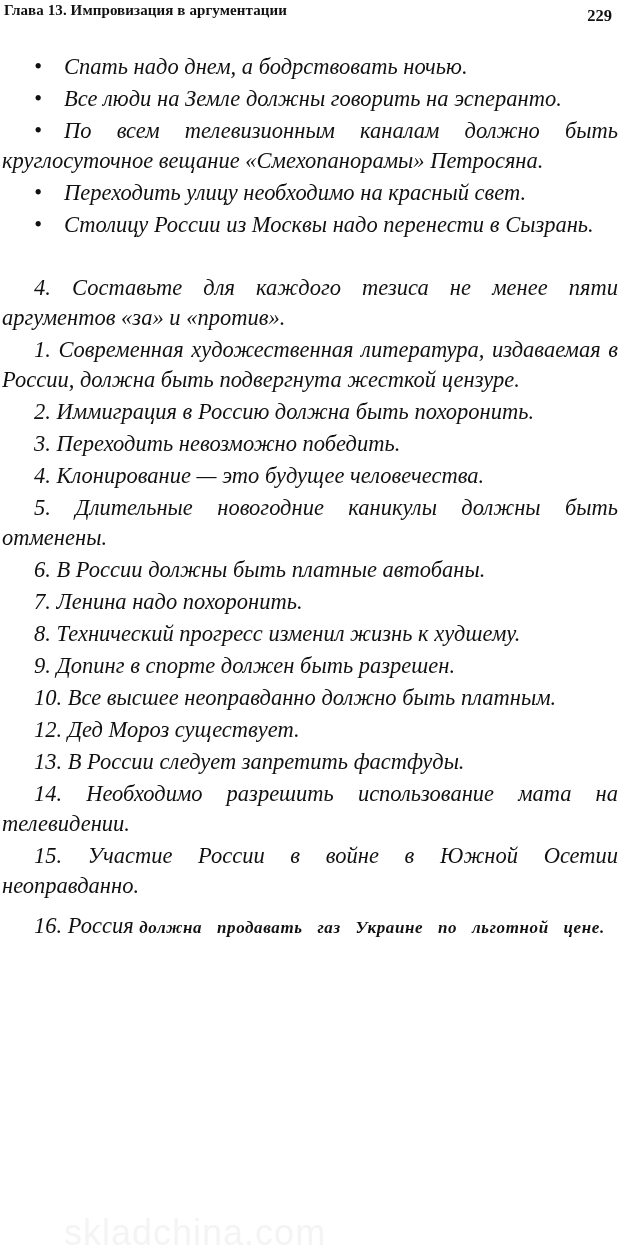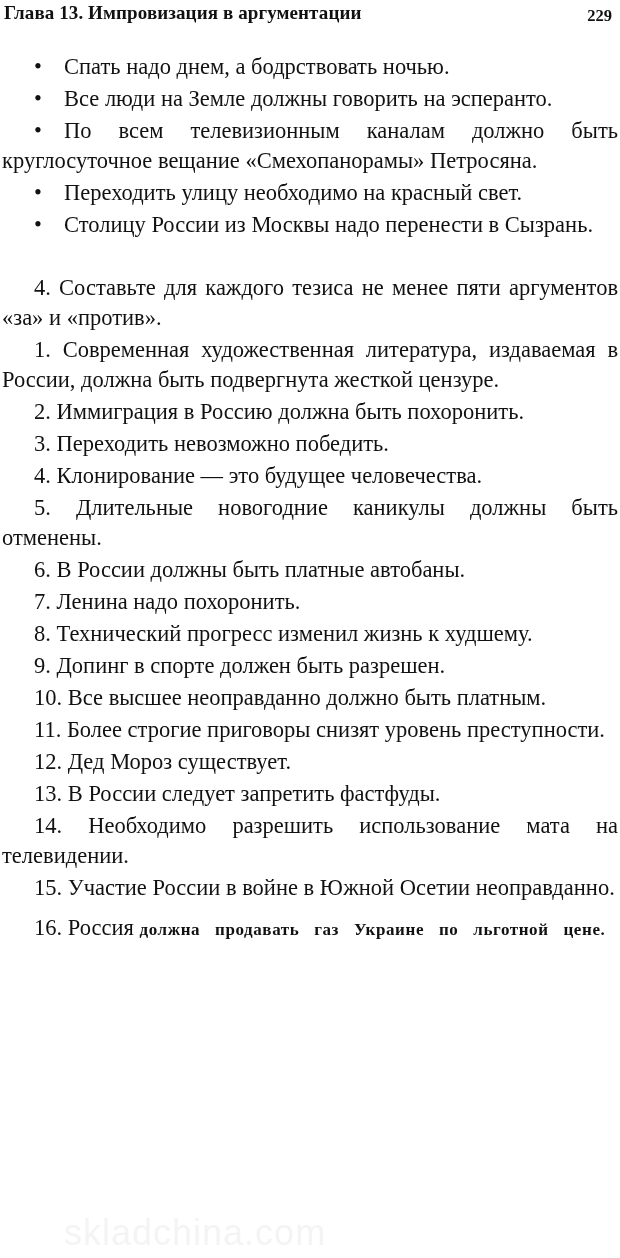--- a/index.html
+++ b/index.html
@@ -1,28 +1,28 @@
 <!DOCTYPE html>
 <html><head>
 <meta charset="utf-8">
 <style>
   html, body { margin:0; padding:0; background:#ffffff; }
   body { width:620px; height:1258px; position:relative; overflow:hidden;
          font-family:"Liberation Serif", serif; color:#111; }
   .hdr { position:absolute; top:0; left:0; width:620px; height:30px; }
-  .hdr-title { position:absolute; left:4px; top:2px; font-weight:bold; font-size:19px; letter-spacing:0.1px; }
+  .hdr-title { position:absolute; left:4px; top:2px; font-weight:bold; font-size:15px; letter-spacing:0.1px; }
   .hdr-page { position:absolute; right:8px; top:6px; font-weight:bold; font-size:16.5px; }
   .content { position:absolute; left:2px; top:52px; width:616px; font-size:22.5px; line-height:30px; }
   .p { text-align:justify; text-align-last:left; margin:0; }
   .ind { text-indent:32px; }
   .gap { height:31px; }
   .bold-small { font-weight:bold; font-size:17px; letter-spacing:0.6px; word-spacing:10px; }
   .wm { position:absolute; left:64px; top:1212px; font-family:"Liberation Sans", sans-serif;
         font-size:36px; color:#f4f4f4; letter-spacing:1px; }
-  .item { margin:0 0 2px 0; }
+  .item { margin:0 0 2px 0;font-style:italic; }
 </style>
 </head>
 <body>
 
 <div class="hdr">
   <span class="hdr-title">Глава 13. Импровизация в аргументации</span>
   <span class="hdr-page">229</span>
 </div>
 
 <div class="content">
@@ -43,21 +43,20 @@
     <p class="p ind item"><span>1.</span> <span>Современная художественная литература, издаваемая в России, должна быть подвергнута жесткой цензуре.</span></p>
     <p class="p ind item"><span>2.</span> <span>Иммиграция в Россию должна быть похоронить.</span></p>
     <p class="p ind item"><span>3.</span> <span>Переходить невозможно победить.</span></p>
     <p class="p ind item"><span>4.</span> <span>Клонирование — это будущее человечества.</span></p>
     <p class="p ind item"><span>5.</span> <span>Длительные новогодние каникулы должны быть отменены.</span></p>
     <p class="p ind item"><span>6.</span> <span>В России должны быть платные автобаны.</span></p>
     <p class="p ind item"><span>7.</span> <span>Ленина надо похоронить.</span></p>
     <p class="p ind item"><span>8.</span> <span>Технический прогресс изменил жизнь к худшему.</span></p>
     <p class="p ind item"><span>9.</span> <span>Допинг в спорте должен быть разрешен.</span></p>
     <p class="p ind item"><span>10.</span> <span>Все высшее неоправданно должно быть платным.</span></p>
-    <p class="p ind item"><span>11.</span> <span>Более строгие приговоры снизят уровень преступности.</span></p>
     <p class="p ind item"><span>12.</span> <span>Дед Мороз существует.</span></p>
     <p class="p ind item"><span>13.</span> <span>В России следует запретить фастфуды.</span></p>
     <p class="p ind item"><span>14.</span> <span>Необходимо разрешить использование мата на телевидении.</span></p>
     <p class="p ind item"><span>15.</span> <span>Участие России в войне в Южной Осетии неоправданно.</span></p>
     <p class="p ind item" style="margin-top:10px;"><span>16.</span> <span>Россия</span> <span class="bold-small">должна продавать газ Украине по льготной цене.</span></p>
   </div>
 </div>
 
 <div class="wm">skladchina.com</div>
 

